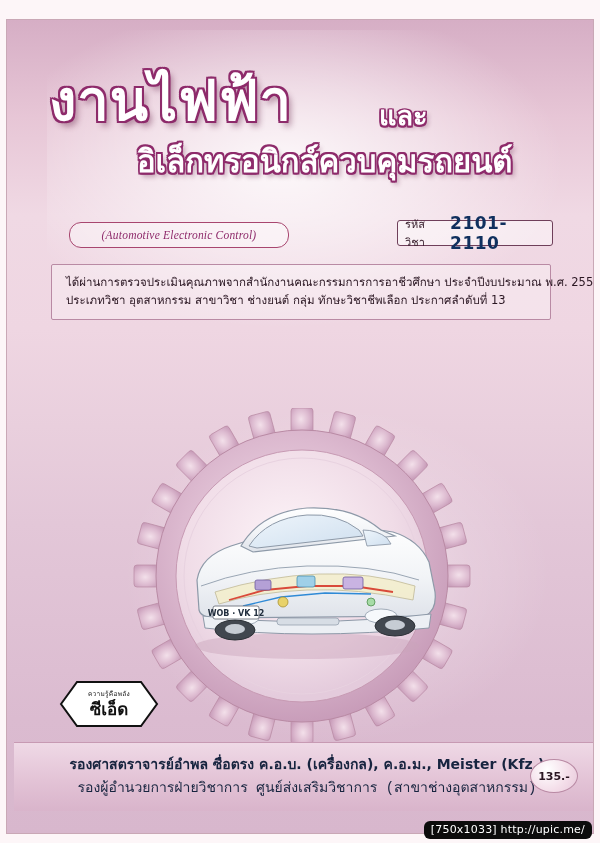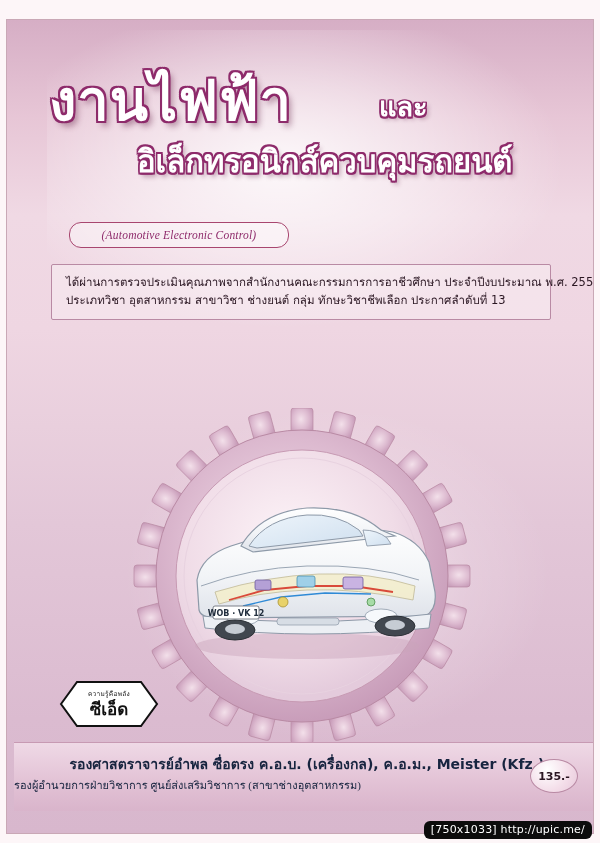--- a/index.html
+++ b/index.html
@@ -81,21 +81,21 @@
     letter-spacing: 1px;
     text-shadow:
        2px 0 0 #8e2b6b, -2px 0 0 #8e2b6b, 0 2px 0 #8e2b6b, 0 -2px 0 #8e2b6b,
        2px 2px 0 #8e2b6b, -2px 2px 0 #8e2b6b, 2px -2px 0 #8e2b6b, -2px -2px 0 #8e2b6b,
        4px 5px 6px rgba(90,20,60,0.45);
     white-space: nowrap;
   }
   .title-and {
     position: absolute;
     left: 372px;
-    top: 29px;
+    top: 38px;
     font-family: Liberation Sans, sans-serif;
     font-size: 27px;
     font-weight: bold;
     color: #ffffff;
     text-shadow:
        1.5px 0 0 #8e2b6b, -1.5px 0 0 #8e2b6b, 0 1.5px 0 #8e2b6b, 0 -1.5px 0 #8e2b6b,
        1.5px 1.5px 0 #8e2b6b, -1.5px 1.5px 0 #8e2b6b, 1.5px -1.5px 0 #8e2b6b, -1.5px -1.5px 0 #8e2b6b,
        3px 3px 4px rgba(90,20,60,0.4);
   }
   .title-sub {
@@ -268,23 +268,23 @@
     font-family: "DejaVu Sans", sans-serif;
     font-size: 14px;
     font-weight: bold;
     color: #17243f;
   }
   .author-role {
     position: absolute;
     left: 0;
     top: 33px;
     width: 586px;
-    text-align: left;
-    font-family: Liberation Serif, serif;
-    font-size: 11px;
+    text-align: center;
+    font-family: Liberation Mono, monospace;
+    font-size: 14px;
     color: #17243f;
   }
   .price-badge {
     position: absolute;
     right: 22px;
     top: 16px;
     width: 46px;
     height: 32px;
     border-radius: 50%;
     background: radial-gradient(circle at 35% 30%, #ffffff 0%, #f3dce8 60%, #e6c8da 100%);
@@ -321,20 +321,24 @@
     <div class="glow2"></div>
 
     <div class="title-area">
       <div class="title-main">งานไฟฟ้า</div>
       <div class="title-and">และ</div>
       <div class="title-sub">อิเล็กทรอนิกส์ควบคุมรถยนต์</div>
     </div>
 
     <div class="eng-pill">(Automotive Electronic Control)</div>
 
+    <div class="code-box">
+      <span class="code-label">รหัสวิชา</span>
+      <span class="code-value">2101-2110</span>
+    </div>
 
     <div class="approval">
       <div>ได้ผ่านการตรวจประเมินคุณภาพจากสำนักงานคณะกรรมการการอาชีวศึกษา ประจำปีงบประมาณ พ.ศ. 2559 ครั้งที่ 1</div>
       <div>ประเภทวิชา อุตสาหกรรม สาขาวิชา ช่างยนต์ กลุ่ม ทักษะวิชาชีพเลือก ประกาศลำดับที่ 13</div>
     </div>
 
 
     <div class="gear-wrap">
       <svg width="430" height="336" viewBox="0 0 430 336">
         <defs>

